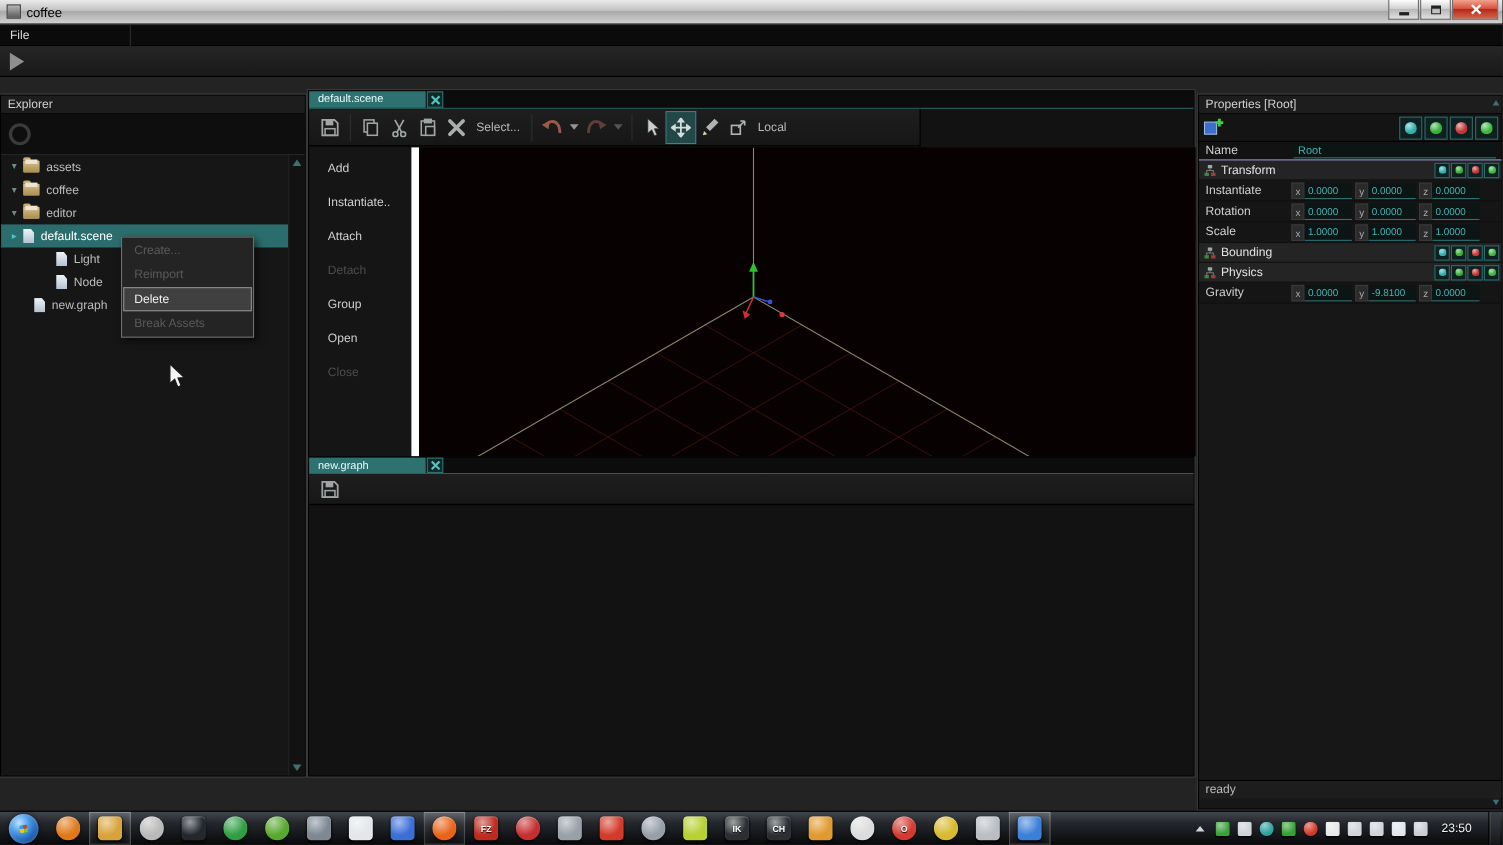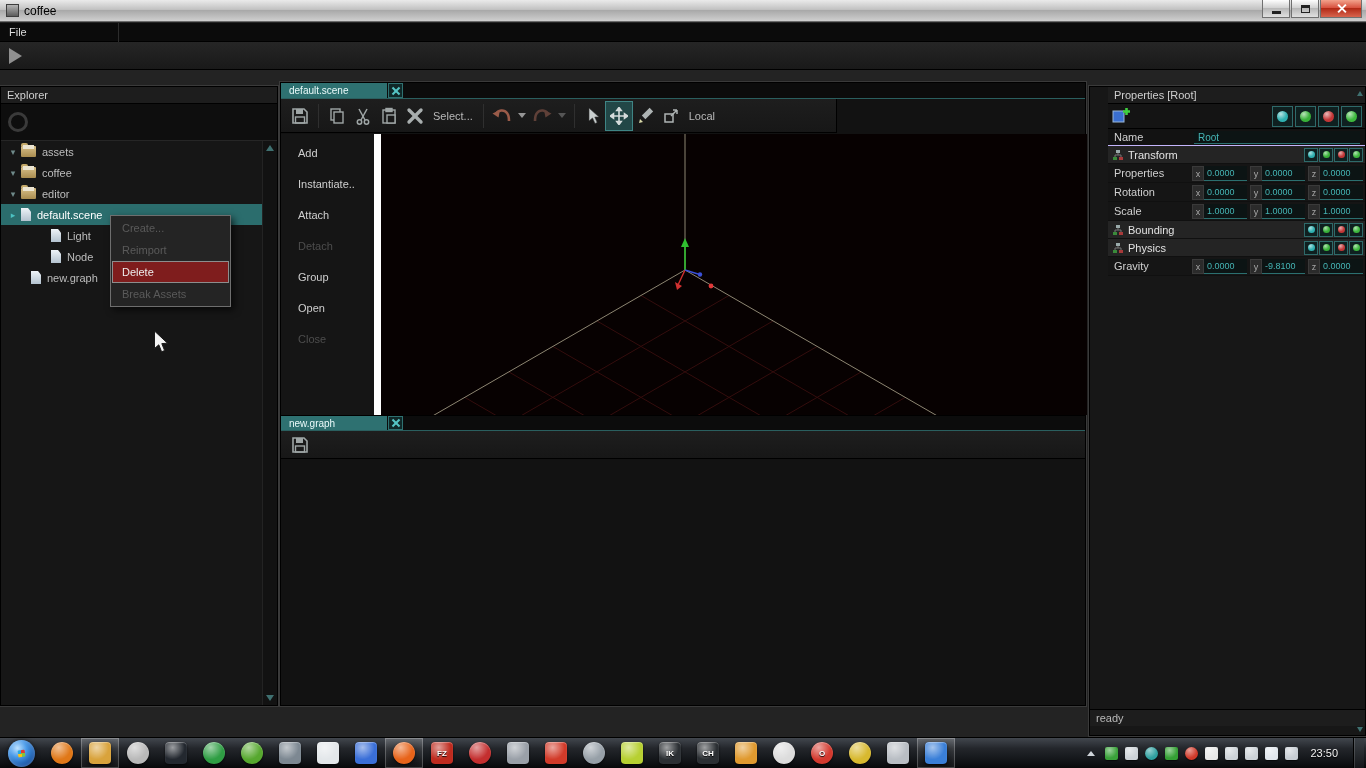--- a/index.html
+++ b/index.html
@@ -46,21 +46,21 @@
   .ic-folder::after{content:"";position:absolute;left:2px;top:-1px;width:11px;height:4px;background:#ece5d2;}
   .ic-doc{width:10px;height:13px;background:linear-gradient(#eef3f8,#b3c2cf);clip-path:polygon(0 0,70% 0,100% 28%,100% 100%,0 100%);}
   .scrollbar-v{position:absolute;right:0;top:54px;bottom:0;width:15px;background:#121212;border-left:1px solid #232323;display:flex;flex-direction:column;justify-content:space-between;align-items:center;}
   .sb-up{width:0;height:0;border-left:4px solid transparent;border-right:4px solid transparent;border-bottom:6px solid #3f7070;margin-top:4px;}
   .sb-down{width:0;height:0;border-left:4px solid transparent;border-right:4px solid transparent;border-top:6px solid #3f7070;margin-bottom:4px;}
 
   
   .context-menu{position:absolute;left:110px;top:215px;width:121px;background:#242424;border:1px solid #6e6e6e;box-shadow:3px 3px 7px rgba(0,0,0,.65);z-index:60;padding:1px;}
   .cmi{height:22px;line-height:22px;padding-left:10px;color:#d6d6d6;}
   .cmi.disabled{color:#5a5a5a;}
-  .cmi.hot{outline:1px solid #8d8d8d;outline-offset:-1px;background:#7f1d1d;color:#eee;}
+  .cmi.hot{outline:1px solid #8d8d8d;outline-offset:-1px;background:#404040;color:#eee;}
 
   
   .center{position:absolute;left:280px;top:82px;width:806px;height:624px;background:#121212;border:1px solid #000;outline:1px solid #3a3a3a;}
   .tabbar{height:16px;background:#0c0c0c;display:flex;align-items:stretch;border-bottom:1px solid #2a5f5f;}
   .tab{width:106px;background:#2e7171;color:#eafafa;font-size:10px;line-height:15px;padding-left:8px;}
   .tab-close{width:15px;margin-left:1px;background:#102828;display:flex;align-items:center;justify-content:center;border:1px solid #2e7171;}
   .xg{position:relative;width:8px;height:8px;}
   .xg::before,.xg::after{content:"";position:absolute;left:3px;top:-1px;width:2px;height:10px;background:#55c4c4;}
   .xg::before{transform:rotate(45deg);}
   .xg::after{transform:rotate(-45deg);}
@@ -74,21 +74,21 @@
   .side-menu{position:absolute;left:0;top:51px;width:100px;height:281px;background:#151515;border-right:7px solid #ffffff;padding-top:4px;}
   .smi{height:31px;line-height:31px;padding-left:17px;color:#cfcfcf;}
   .smi.disabled{color:#4d4d4d;}
   .viewport{position:absolute;left:100px;top:51px;width:706px;height:281px;background:#070101;overflow:hidden;}
   .graph-tabbar{position:absolute;left:0;top:332px;width:100%;height:16px;background:#0c0c0c;display:flex;align-items:stretch;border-bottom:1px solid #2a5f5f;border-top:1px solid #000;}
   .graph-toolbar{position:absolute;left:0;top:348px;width:100%;height:28px;background:linear-gradient(#1e1e1e,#171717);border-bottom:1px solid #000;display:flex;align-items:center;padding-left:6px;}
   .graph-body{position:absolute;left:0;top:377px;width:100%;bottom:0;background:#161616;display:flex;}
   .graph-menu{width:100px;height:100%;background:#151515;border-right:1px solid #000;padding-top:8px;}
 
   
-  .properties{position:absolute;left:1089px;top:86px;width:277px;height:650px;background:#171717;border:1px solid #000;outline:1px solid #3a3a3a;padding-left:18px;}
+  .properties{position:absolute;left:1089px;top:86px;width:277px;height:650px;background:#171717;border:1px solid #000;outline:1px solid #3a3a3a;}
   .props-iconrow{height:25px;background:#141414;display:flex;align-items:center;border-bottom:1px solid #000;padding:0 3px;}
   .ball-buttons{margin-left:auto;display:flex;gap:2px;}
   .ball-btn{width:21px;height:21px;background:#0f2020;border:1px solid #2e6a6a;display:flex;align-items:center;justify-content:center;}
   .ball{width:11px;height:11px;border-radius:50%;background-image:radial-gradient(circle at 35% 28%,rgba(255,255,255,.65),rgba(255,255,255,0) 55%);}
   .name-row{height:17px;display:flex;align-items:center;padding-left:6px;background:#121212;border-bottom:1px solid #c4b5fd;}
   .name-label{width:80px;color:#d0d0d0;}
   .name-value{flex:1;margin-right:5px;height:13px;line-height:13px;background:#0c1414;color:#45b5b5;padding-left:4px;font-size:10px;border-bottom:1px solid #2b6f6f;}
   .sec-header{height:18px;display:flex;align-items:center;background:#242424;border-bottom:1px solid #101010;padding-left:4px;}
   .sec-label{color:#e2e2e2;margin-left:4px;}
   .mini-balls{margin-left:auto;display:flex;gap:1px;margin-right:2px;}
@@ -427,21 +427,21 @@
         </span>
       <span class="mini-btn">
           <i class="mini-ball" style="background-color: rgb(61, 184, 61);"></i>
         </span>
     </span>
   </div>
 
   <div>
 
       <div class="prow">
-        <span class="plabel">Properties</span>
+        <span class="plabel">Instantiate</span>
         <span class="axis">x</span>
         <span class="pval">0.0000</span>
         <span class="axis">y</span>
         <span class="pval">0.0000</span>
         <span class="axis">z</span>
         <span class="pval">0.0000</span>
       </div>
 
       <div class="prow">
         <span class="plabel">Rotation</span>

